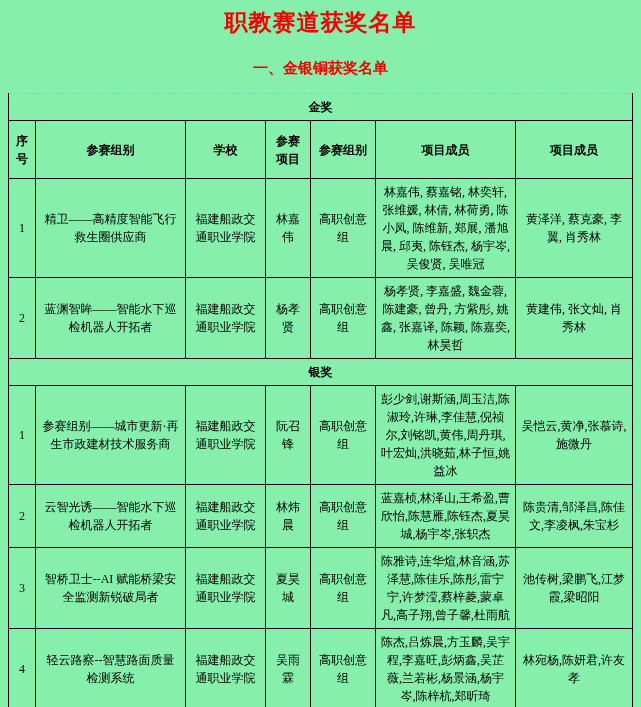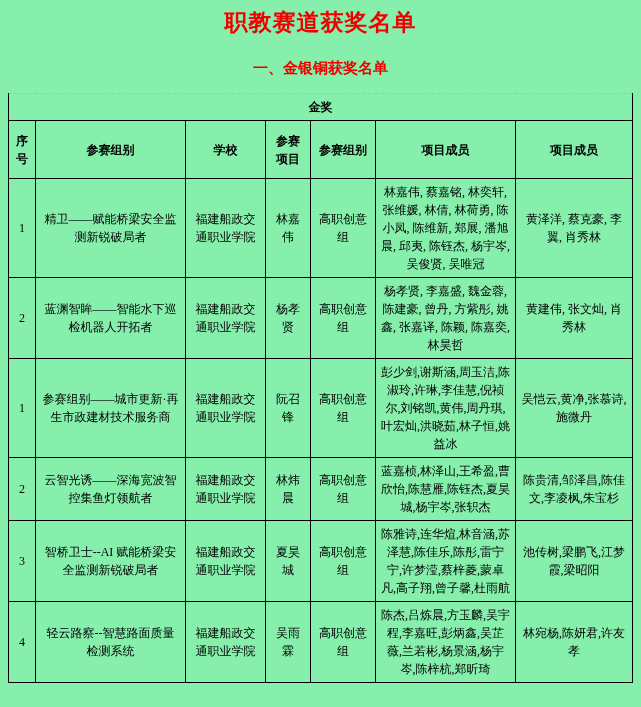--- a/index.html
+++ b/index.html
@@ -87,48 +87,51 @@
           <td class="header-cell">序号</td>
           <td class="header-cell">参赛组别</td>
           <td class="header-cell">学校</td>
           <td class="header-cell">参赛项目</td>
           <td class="header-cell">参赛组别</td>
           <td class="header-cell">项目成员</td>
           <td class="header-cell">项目成员</td>
         </tr>
         <tr>
           <td class="no-cell">1</td>
-          <td class="project-cell">精卫——赋能桥梁安全监测新锐破局者</td>
+          <td class="project-cell">精卫——高精度智能飞行救生圈供应商</td>
           <td class="school-cell">福建船政交通职业学院</td>
           <td class="leader-cell">林嘉伟</td>
           <td class="group-cell">高职创意组</td>
           <td class="members-cell">林嘉伟, 蔡嘉铭, 林奕轩, 张维媛, 林倩, 林荷勇, 陈小凤, 陈维新, 郑展, 潘旭晨, 邱夷, 陈钰杰, 杨宇岑, 吴俊贤, 吴唯冠</td>
           <td class="teachers-cell">黄泽洋, 蔡克豪, 李翼, 肖秀林</td>
         </tr>
         <tr>
           <td class="no-cell">2</td>
           <td class="project-cell">蓝渊智眸——智能水下巡检机器人开拓者</td>
           <td class="school-cell">福建船政交通职业学院</td>
           <td class="leader-cell">杨孝贤</td>
           <td class="group-cell">高职创意组</td>
           <td class="members-cell">杨孝贤, 李嘉盛, 魏金蓉, 陈建豪, 曾丹, 方紫彤, 姚鑫, 张嘉译, 陈颖, 陈嘉奕, 林昊哲</td>
           <td class="teachers-cell">黄建伟, 张文灿, 肖秀林</td>
         </tr>
         <tr>
+          <td colspan="7" class="section-cell">银奖</td>
+        </tr>
+        <tr>
           <td class="no-cell">1</td>
           <td class="project-cell">参赛组别——城市更新·再生市政建材技术服务商</td>
           <td class="school-cell">福建船政交通职业学院</td>
           <td class="leader-cell">阮召锋</td>
           <td class="group-cell">高职创意组</td>
           <td class="members-cell">彭少剑,谢斯涵,周玉洁,陈淑玲,许琳,李佳慧,倪祯尔,刘铭凯,黄伟,周丹琪,叶宏灿,洪晓茹,林子恒,姚益冰</td>
           <td class="teachers-cell">吴恺云,黄净,张慕诗,施微丹</td>
         </tr>
         <tr>
           <td class="no-cell">2</td>
-          <td class="project-cell">云智光诱——深海宽波智控集鱼灯领航者</td>
+          <td class="project-cell">云智光诱——智能水下巡检机器人开拓者</td>
           <td class="school-cell">福建船政交通职业学院</td>
           <td class="leader-cell">林炜晨</td>
           <td class="group-cell">高职创意组</td>
           <td class="members-cell">蓝嘉桢,林泽山,王希盈,曹欣怡,陈慧雁,陈钰杰,夏昊城,杨宇岑,张轵杰</td>
           <td class="teachers-cell">陈贵清,邹泽昌,陈佳文,李凌枫,朱宝杉</td>
         </tr>
         <tr>
           <td class="no-cell">3</td>
           <td class="project-cell">智桥卫士--AI 赋能桥梁安全监测新锐破局者</td>
           <td class="school-cell">福建船政交通职业学院</td>

